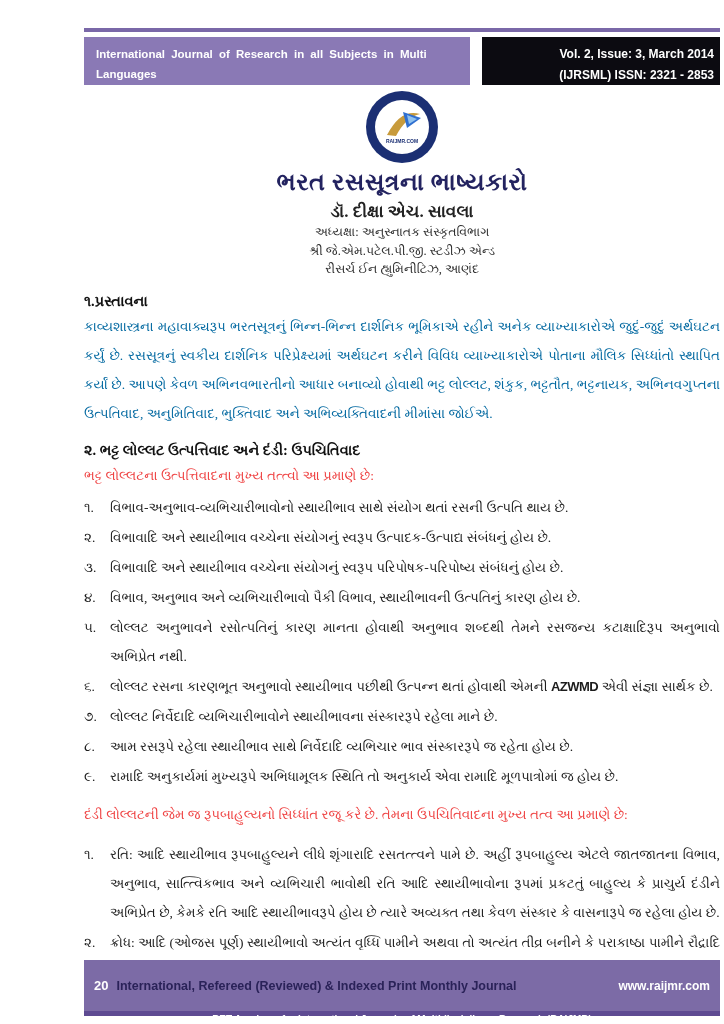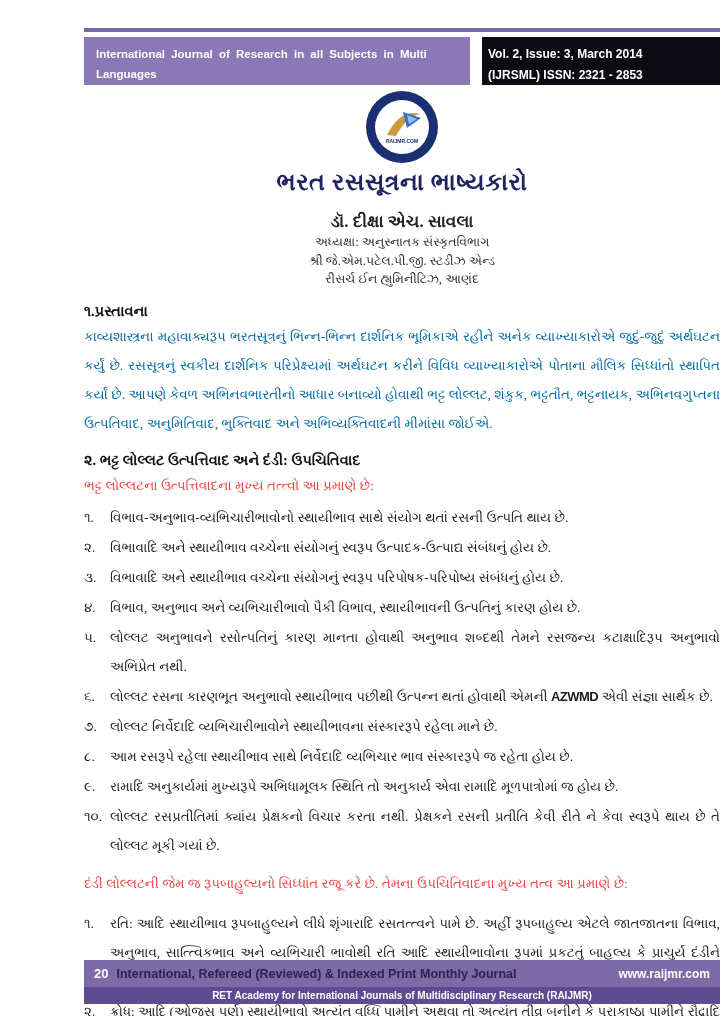--- a/index.html
+++ b/index.html
@@ -12,49 +12,49 @@
   }
   
   .topline{height:4px;background:#7a68a8;margin-bottom:5px;}
   .hdr{display:flex;height:48px;}
   .hdr-left{
     flex:1;background:#8a79b5;color:#ffffff;
     font-family:"Liberation Sans", sans-serif;font-weight:bold;font-size:11.5px;
     padding:7px 12px 0 12px;line-height:20px;word-spacing:3px;margin-right:12px;
   }
   .hdr-right{
-    width:226px;background:#0c0b11;color:#ffffff;text-align:left;
+    width:226px;background:#0c0b11;color:#ffffff;text-align:right;
     font-family:"Liberation Sans", sans-serif;font-weight:bold;font-size:12px;
     padding:7px 6px 0 6px;line-height:20.5px;
   }
   
   .logo-wrap{text-align:center;margin-top:5px;line-height:0;}
   .title{
     text-align:center;font-weight:bold;font-size:24px;color:#232360;
     margin-top:3px;line-height:30px;letter-spacing:0.5px;font-family:Liberation Serif, serif;
   }
-  .author{ text-align:center;font-size:17px;font-weight:bold;color:#222;margin-top:14px;line-height:22px;}
+  .author{ text-align:center;font-size:17px;font-weight:bold;color:#222;margin-top:4px;line-height:22px;}
   .aff{ text-align:center;font-size:12.5px;color:#2c2c2c;line-height:18.5px;}
   
   .sec-head{font-weight:bold;font-size:14.5px;margin-top:11px;line-height:22px;color:#111;}
   .para{font-size:13.5px;line-height:29px;text-align:justify;color:#0369a1;}
   .intro{font-size:13.5px;line-height:29px;color:#ef4444;}
   .list{margin-top:3px;}
   .li{display:flex;font-size:13.5px;line-height:29px;margin-bottom:1px;color:#1c1c1c;}
   .li .num{width:26px;flex:0 0 26px;}
   .li .txt{flex:1;text-align:justify;}
   .latin-odd{
     font-family:"Liberation Sans", sans-serif;font-weight:bold;font-size:13px;letter-spacing:-0.5px;
   }
   .gap8{height:8px;}
   
   .footer{position:absolute;left:0;right:0;top:932px;}
   .f1{
     display:flex;align-items:center;background:#7c6ba6;height:27px;
-    font-family:"Liberation Sans", sans-serif;font-weight:bold;padding:0 10px;
+    font-family:"Liberation Sans", sans-serif;font-weight:bold;padding:12px 10px;
   }
   .f1 .pgnum{color:#ffffff;font-size:13px;margin-right:8px;}
   .f1 .jtitle{color:#2a2258;font-size:12.5px;}
   .f1 .site{margin-left:auto;color:#ffffff;font-size:12px;}
   .f2{
     background:#5e4b92;height:17px;text-align:center;color:#ffffff;
     font-family:"Liberation Sans", sans-serif;font-weight:bold;font-size:10px;line-height:17px;
   }
 </style>
 </head>
@@ -128,24 +128,20 @@
       <span class="txt">લોલ્લટ નિર્વેદાદિ વ્યભિચારીભાવોને સ્થાયીભાવના સંસ્કારરૂપે રહેલા માને છે.</span>
     </div>
     <div class="li">
       <span class="num">૮.</span>
       <span class="txt">આમ રસરૂપે રહેલા સ્થાયીભાવ સાથે નિર્વેદાદિ વ્યભિચાર ભાવ સંસ્કારરૂપે જ રહેતા હોય છે.</span>
     </div>
     <div class="li">
       <span class="num">૯.</span>
       <span class="txt">રામાદિ અનુકાર્યમાં મુખ્યરૂપે અભિધામૂલક સ્થિતિ તો અનુકાર્ય એવા રામાદિ મૂળપાત્રોમાં જ હોય છે.</span>
     </div>
-    <div class="li">
-      <span class="num">૧૦.</span>
-      <span class="txt">લોલ્લટ રસપ્રતીતિમાં ક્યાંય પ્રેક્ષકનો વિચાર કરતા નથી. પ્રેક્ષકને રસની પ્રતીતિ કેવી રીતે ને કેવા સ્વરૂપે થાય છે તે લોલ્લટ મૂકી ગયાં છે.</span>
-    </div>
   </div>
 
   <div class="gap8"></div>
   <div class="intro">દંડી લોલ્લટની જેમ જ રૂપબાહુલ્યનો સિધ્ધાંત રજૂ કરે છે. તેમના ઉપચિતિવાદના મુખ્ય તત્વ આ પ્રમાણે છે:</div>
   <div class="gap8"></div>
 
   <div class="list">
     <div class="li">
       <span class="num">૧.</span>
       <span class="txt">રતિ: આદિ સ્થાયીભાવ રૂપબાહુલ્યને લીધે શૃંગારાદિ રસતત્ત્વને પામે છે. અહીં રૂપબાહુલ્ય એટલે જાતજાતના વિભાવ, અનુભાવ, સાત્ત્વિકભાવ અને વ્યભિચારી ભાવોથી રતિ આદિ સ્થાયીભાવોના રૂપમાં પ્રકટતું બાહુલ્ય કે પ્રાચુર્ય દંડીને અભિપ્રેત છે, કેમકે રતિ આદિ સ્થાયીભાવરૂપે હોય છે ત્યારે અવ્યક્ત તથા કેવળ સંસ્કાર કે વાસનારૂપે જ રહેલા હોય છે.</span>

